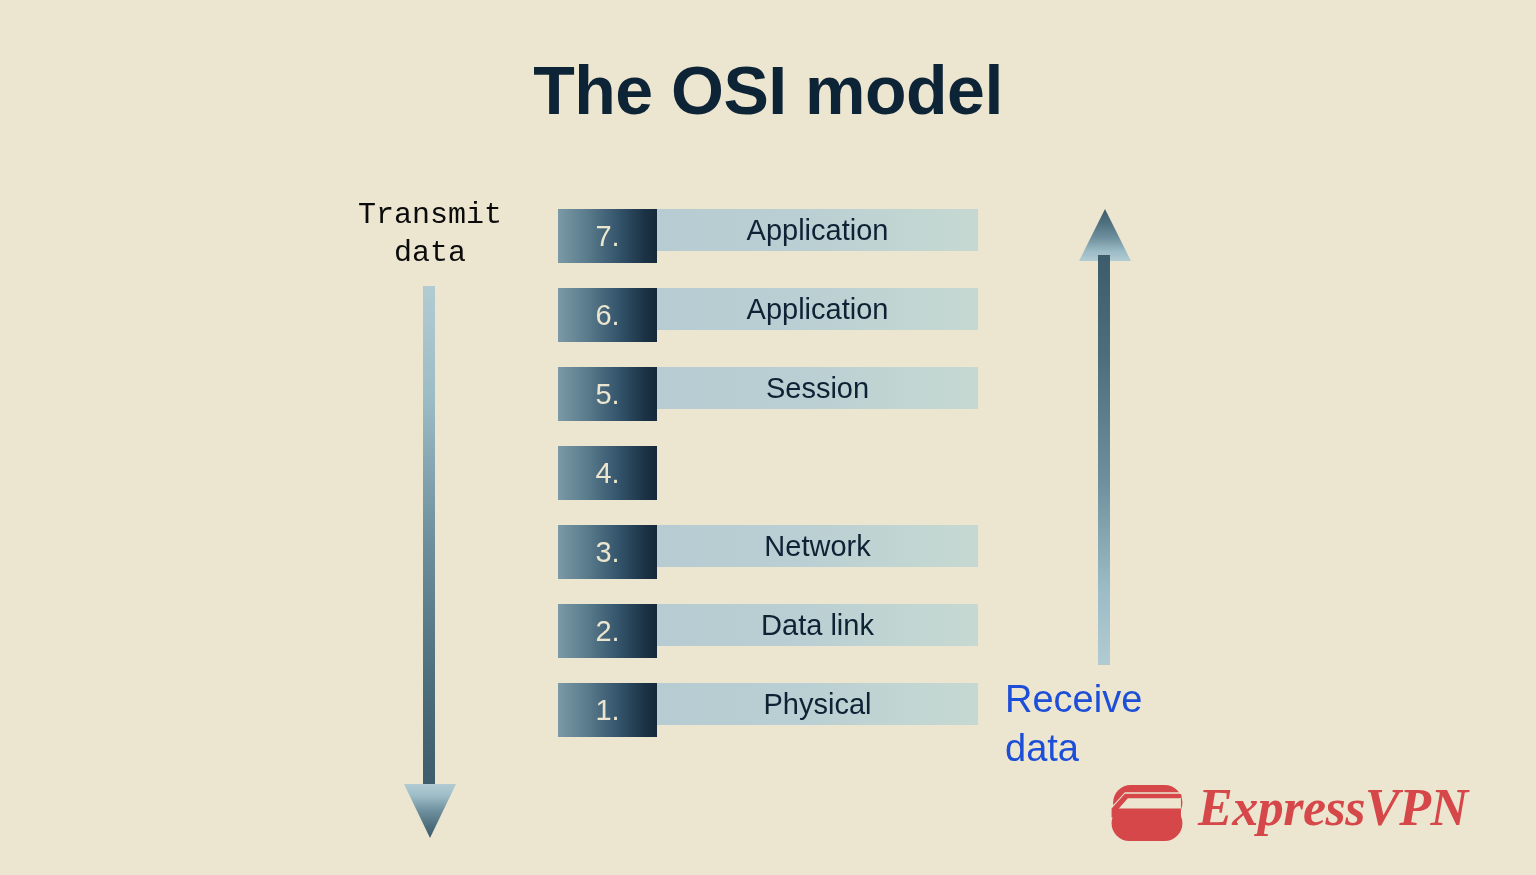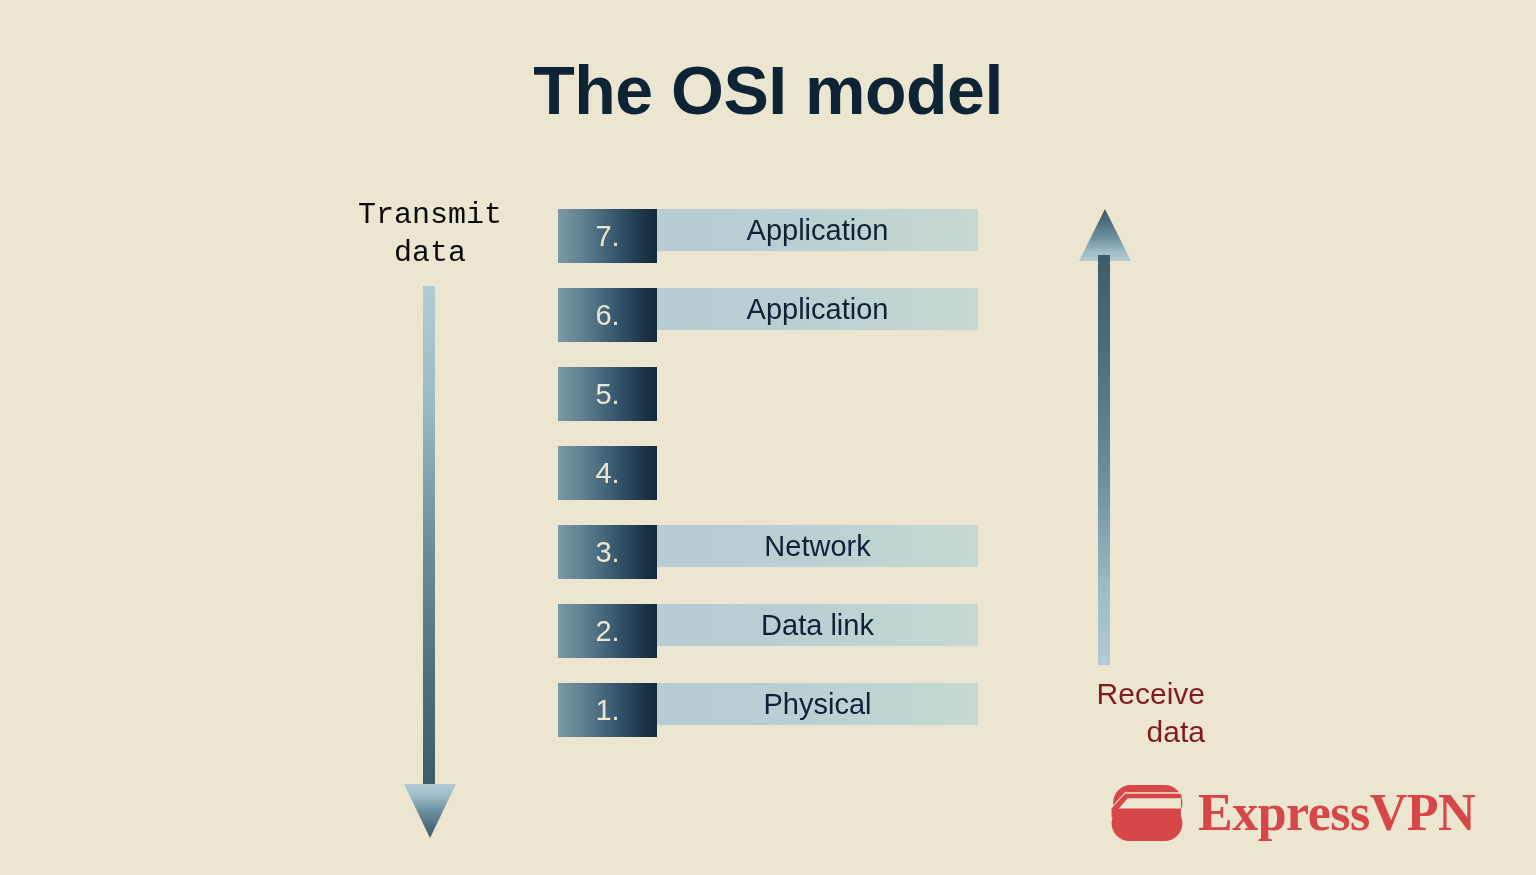--- a/index.html
+++ b/index.html
@@ -112,33 +112,33 @@
     left: 0;
     top: 0;
     width: 200px;
     height: 460px;
   }
   #receive-label {
     position: absolute;
     left: 0;
     top: 470px;
     width: 200px;
-    text-align: right;
-    font-size: 30px;
-    color: #7f1d1d;
+    text-align: left;
+    font-size: 38px;
+    color: #1d4ed8;
     line-height: 1.28;
   }
 
   
   #logo {
     position: absolute;
     left: 1110px;
     top: 782px;
     display: flex;
-    align-items: center;
+    font-style: italic;
   }
   #logo-mark {
     width: 74px;
     height: 62px;
     flex: 0 0 74px;
     margin-right: 14px;
   }
   #logo-wordmark {
     font-family: "Liberation Serif", "DejaVu Serif", serif;
     font-size: 52px;
@@ -182,20 +182,21 @@
       <div class="layer-label">Application</div>
     </div>
 
     <div class="layer-row">
       <div class="layer-number">6.</div>
       <div class="layer-label">Application</div>
     </div>
 
     <div class="layer-row">
       <div class="layer-number">5.</div>
+      <div class="layer-label">Session</div>
     </div>
 
     <div class="layer-row">
       <div class="layer-number">4.</div>
     </div>
 
     <div class="layer-row">
       <div class="layer-number">3.</div>
       <div class="layer-label">Network</div>
     </div>

